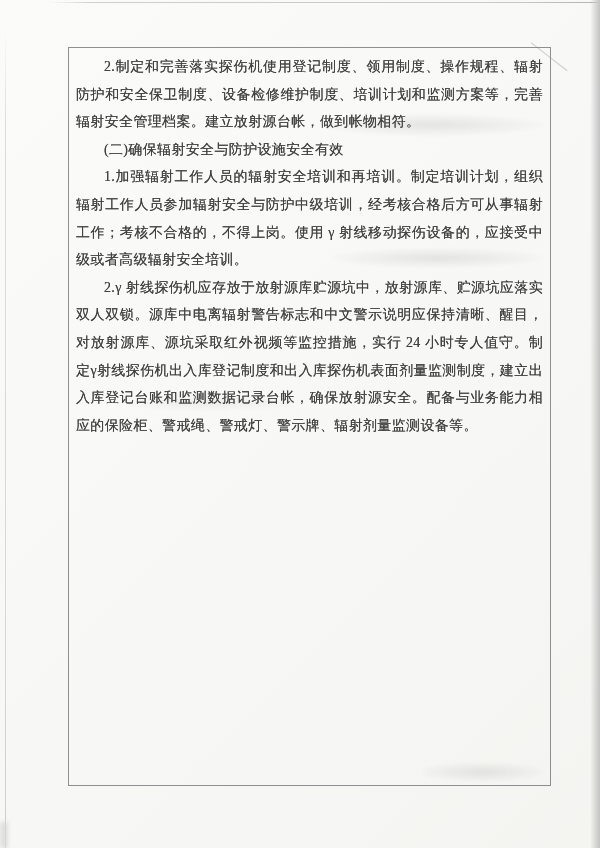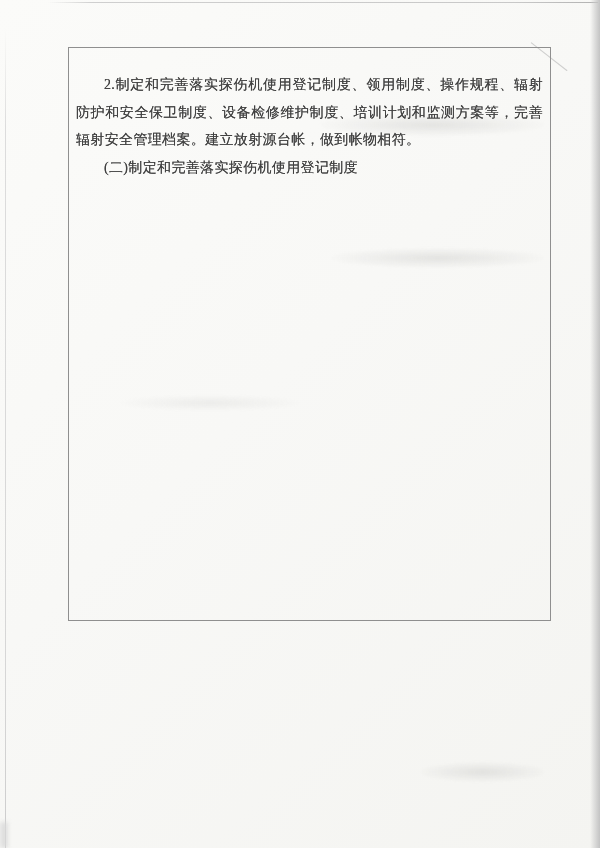--- a/index.html
+++ b/index.html
@@ -63,24 +63,24 @@
   .smudge.s2 { left: 330px; top: 248px; width: 215px; height: 20px; }
   .smudge.s3 { left: 420px; top: 762px; width: 125px; height: 20px; }
   .smudge.s4 { left: 120px; top: 395px; width: 180px; height: 16px; opacity: .6; }
 
   
   .frame {
     position: absolute;
     left: 68px;
     top: 47px;
     width: 483px;
-    height: 574px;
+    height: 739px;
     border: 1px solid #8f8f8f;
     box-sizing: border-box;
-    padding: 23px 7px 0 7px;
+    padding: 5px 7px 0 7px;
     background: transparent;
   }
   .doc-body {
     width: 100%;
   }
   .para {
     margin: 0;
     text-indent: 2em;
     text-align: justify;
     font-size: 14px;
@@ -100,15 +100,17 @@
 <div class="scratch-mark"></div>
 <div class="smudge s1"></div>
 <div class="smudge s2"></div>
 <div class="smudge s3"></div>
 <div class="smudge s4"></div>
 
 <div class="frame">
   <div class="doc-body" id="doc-body">
 
   <p class="para">2.制定和完善落实探伤机使用登记制度、领用制度、操作规程、辐射防护和安全保卫制度、设备检修维护制度、培训计划和监测方案等，完善辐射安全管理档案。建立放射源台帐，做到帐物相符。</p>
-      <p class="para">(二)制定和完善落实探伤机使用登记制度</p>
+      <p class="para">(二)确保辐射安全与防护设施安全有效</p>
+      <p class="para">1.加强辐射工作人员的辐射安全培训和再培训。制定培训计划，组织辐射工作人员参加辐射安全与防护中级培训，经考核合格后方可从事辐射工作；考核不合格的，不得上岗。使用 γ 射线移动探伤设备的，应接受中级或者高级辐射安全培训。</p>
+      <p class="para">2.γ 射线探伤机应存放于放射源库贮源坑中，放射源库、贮源坑应落实双人双锁。源库中电离辐射警告标志和中文警示说明应保持清晰、醒目，对放射源库、源坑采取红外视频等监控措施，实行 24 小时专人值守。制定γ射线探伤机出入库登记制度和出入库探伤机表面剂量监测制度，建立出入库登记台账和监测数据记录台帐，确保放射源安全。配备与业务能力相应的保险柜、警戒绳、警戒灯、警示牌、辐射剂量监测设备等。</p>
     </div>
 </div>
 
 </body></html>

